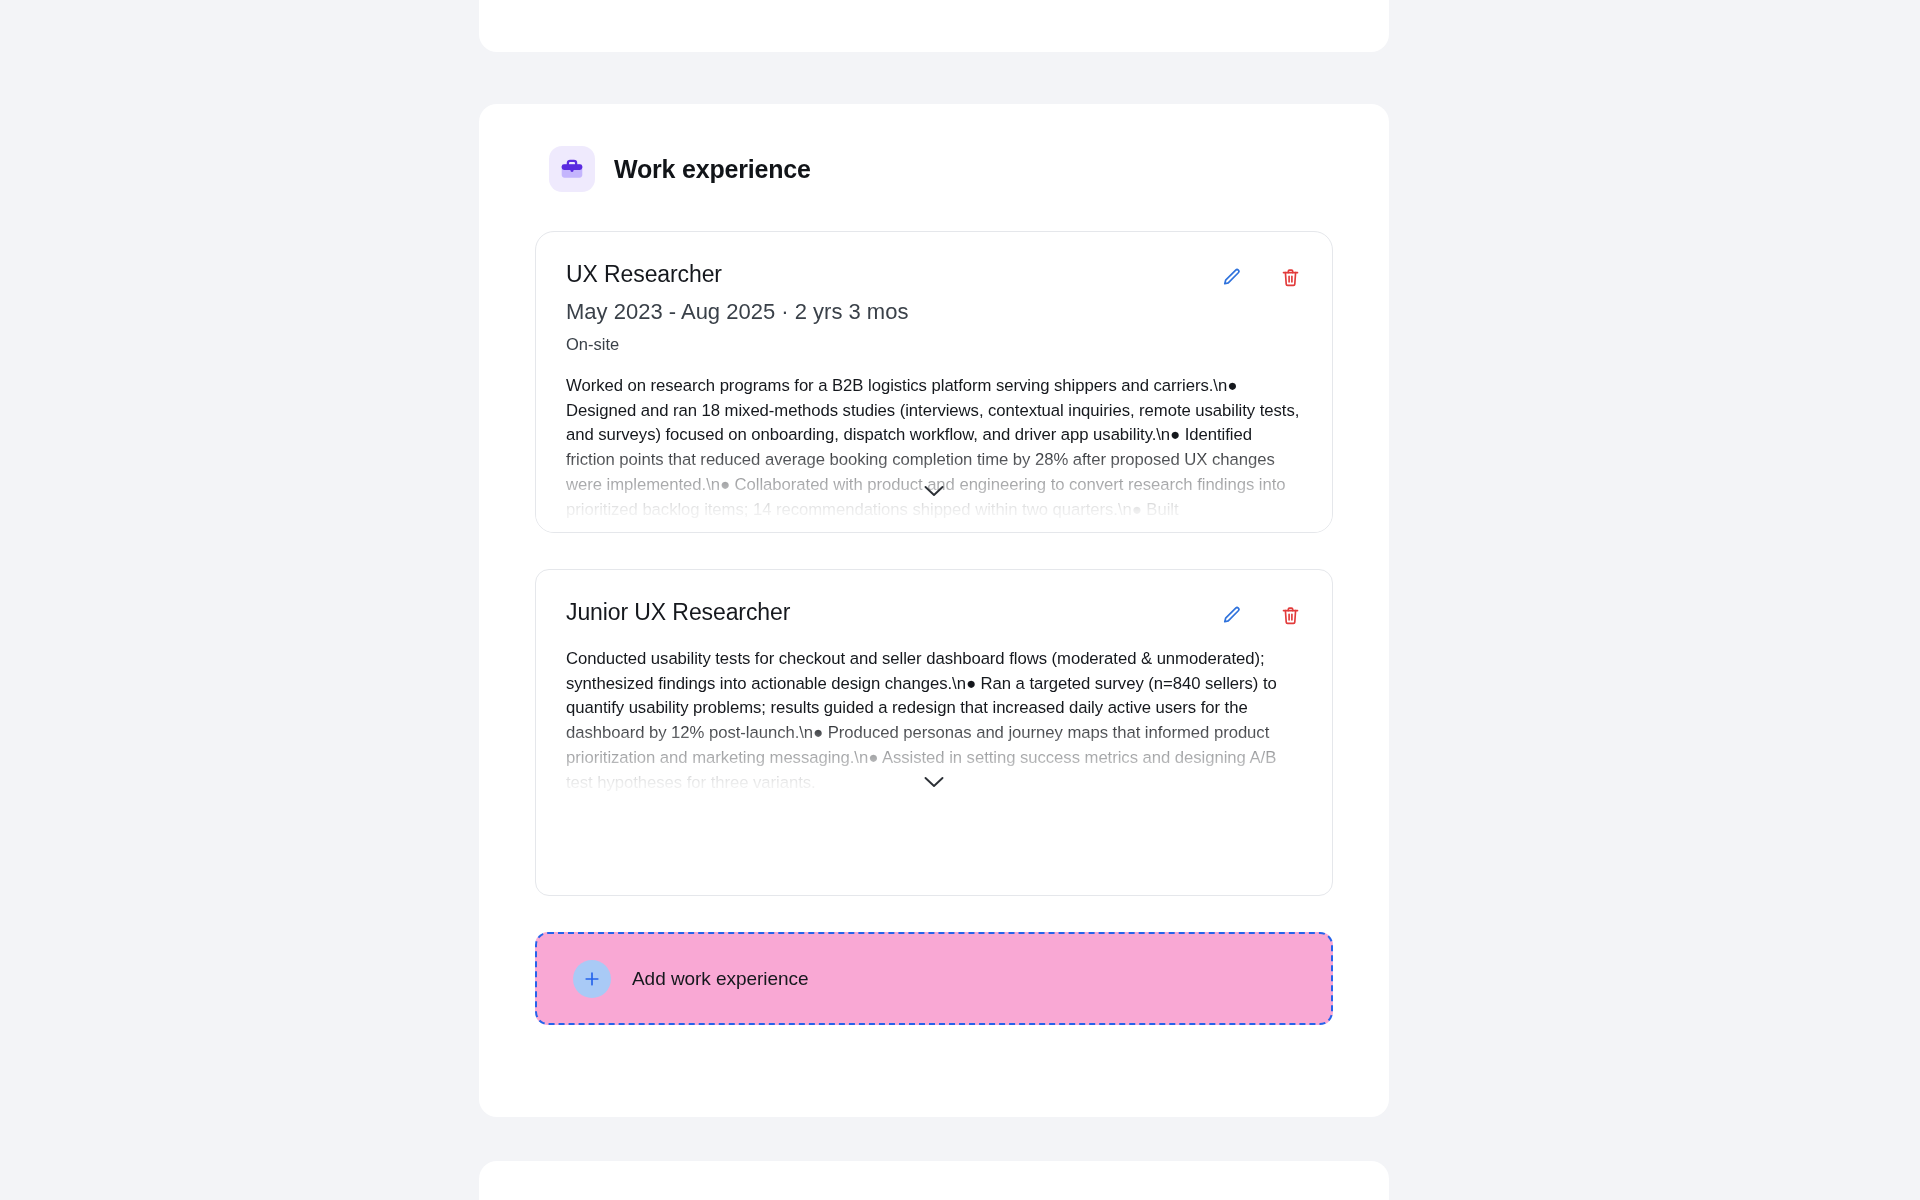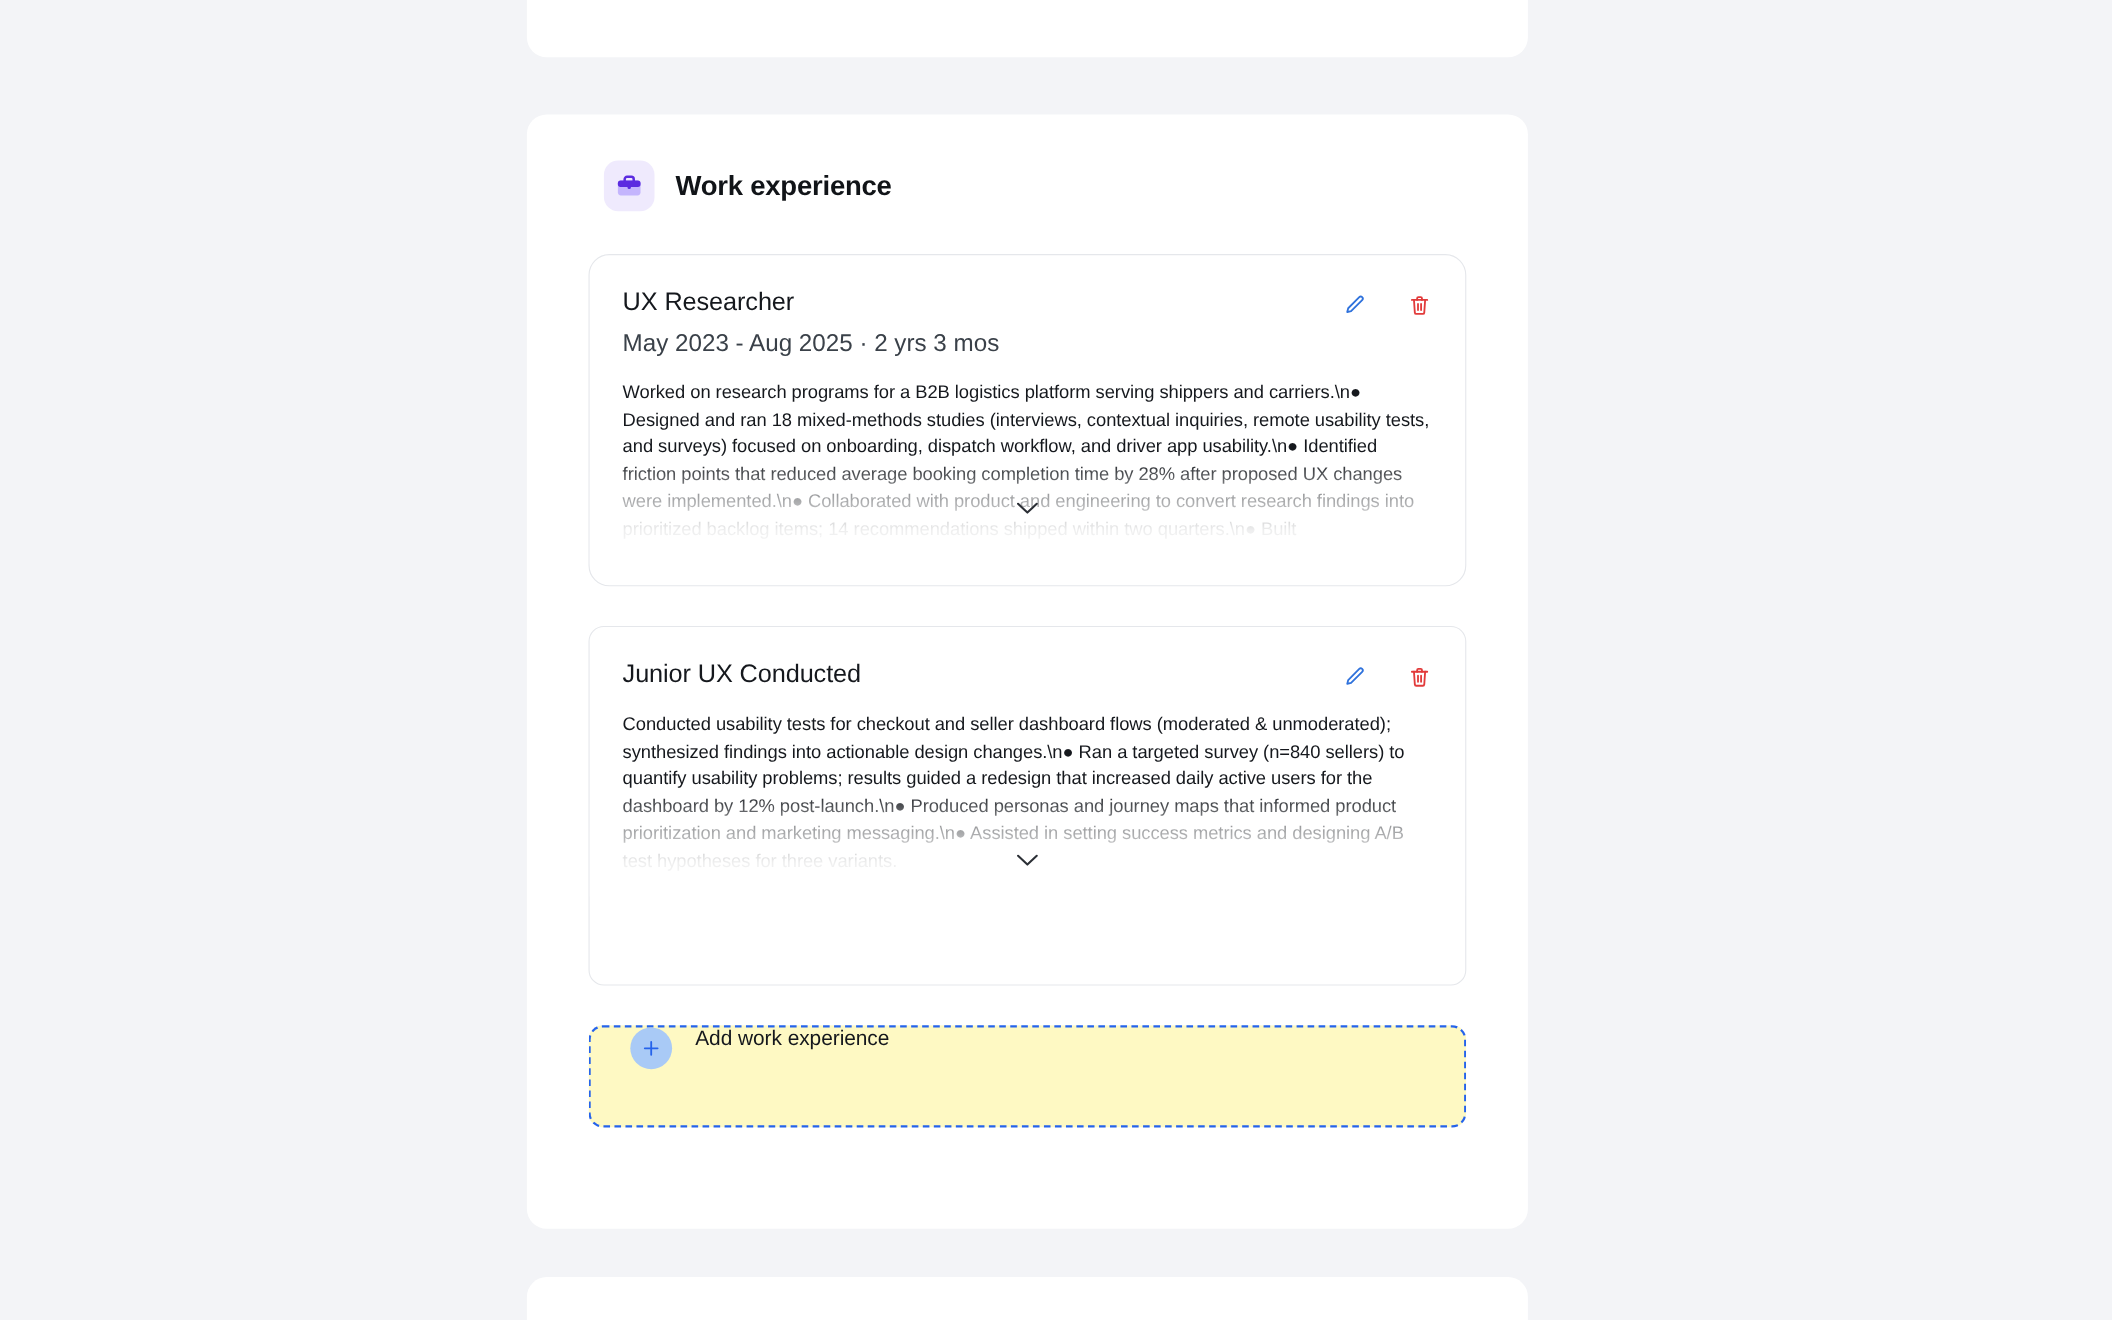--- a/index.html
+++ b/index.html
@@ -187,22 +187,23 @@
 
   .chev-1 { top: 110px; }
   .chev-2 { top: 128px; }
 
   
   .add-exp {
     margin: 36px 56px 0 56px;
     height: 93px;
     border: 2px dashed #2563EB;
     border-radius: 13px;
-    background: #fef9c3;
-    display: flex;
+    background: #f9a8d4;
+    display: flex;
+    align-items: center;
     gap: 21px;
     padding-left: 36px;
     cursor: pointer;
   }
 
   .plus-circle {
     width: 38px;
     height: 38px;
     border-radius: 50%;
     background: #A9CAF6;
@@ -255,35 +256,36 @@
                 <path d="M4 6.5h16"></path>
                 <path d="M9.5 6.5V4.8a1.3 1.3 0 0 1 1.3-1.3h2.4a1.3 1.3 0 0 1 1.3 1.3V6.5"></path>
                 <path d="M6.2 6.5l.9 13.1a1.5 1.5 0 0 0 1.5 1.4h6.8a1.5 1.5 0 0 0 1.5-1.4l.9-13.1"></path>
                 <path d="M10.4 10.6v6.4M13.6 10.6v6.4"></path>
               </svg>
             </button>
           </div>
         </div>
 
         <div class="exp-dates">May 2023 - Aug 2025  ·  2 yrs 3 mos</div>
+        <div class="exp-mode">On-site</div>
 
         <div class="exp-desc-wrap">
           <div class="exp-desc">Worked on research programs for a B2B logistics platform serving shippers and carriers.\n● Designed and ran 18 mixed-methods studies (interviews, contextual inquiries, remote usability tests, and surveys) focused on onboarding, dispatch workflow, and driver app usability.\n● Identified friction points that reduced average booking completion time by 28% after proposed UX changes were implemented.\n● Collaborated with product and engineering to convert research findings into prioritized backlog items; 14 recommendations shipped within two quarters.\n● Built</div>
           <div class="fade-mask"></div>
           <button class="expand-chevron chev-1" title="Show more">
             <svg width="22" height="14" viewBox="0 0 22 14" fill="none" stroke="#2C3036" stroke-width="1.9" stroke-linecap="round" stroke-linejoin="round">
               <path d="M2.5 3 11 11 19.5 3"></path>
             </svg>
           </button>
         </div>
       </div>
 
       <div class="exp-card card-2">
         <div class="exp-top">
-          <div class="exp-role">Junior UX Conducted</div>
+          <div class="exp-role">Junior UX Researcher</div>
           <div class="exp-actions">
             <button class="icon-btn" title="Edit">
               <svg width="21" height="21" viewBox="0 0 24 24" fill="none" stroke="#2F72DC" stroke-width="1.9" stroke-linecap="round" stroke-linejoin="round">
                 <path d="M16.8 3.6a2.1 2.1 0 0 1 3 3L8.3 18.1l-4 1 1-4L16.8 3.6z"></path>
               </svg>
             </button>
             <button class="icon-btn" title="Delete">
               <svg width="21" height="21" viewBox="0 0 24 24" fill="none" stroke="#E23B3B" stroke-width="1.9" stroke-linecap="round" stroke-linejoin="round">
                 <path d="M4 6.5h16"></path>
                 <path d="M9.5 6.5V4.8a1.3 1.3 0 0 1 1.3-1.3h2.4a1.3 1.3 0 0 1 1.3 1.3V6.5"></path>

